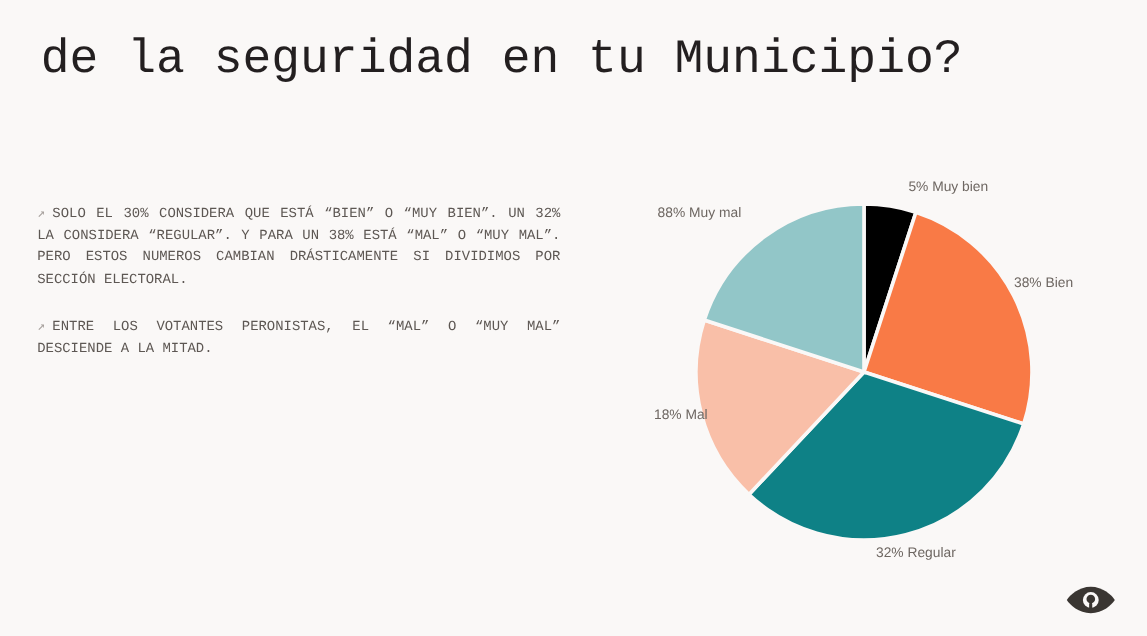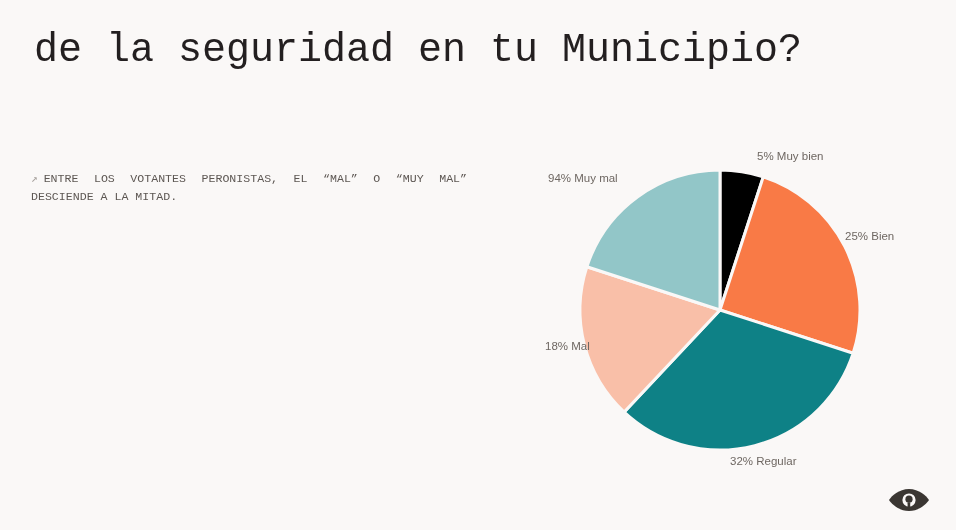--- a/index.html
+++ b/index.html
@@ -114,20 +114,23 @@
 <body>
 
 <div class="slide">
 
   <div class="title-block">
     <div class="title-line-2">de la seguridad en tu Municipio?</div>
   </div>
 
   <div class="body-col">
 
+    <div class="para">
+      <span class="arrow">↗</span><span class="ptext">SOLO EL 30% CONSIDERA QUE ESTÁ “BIEN” O “MUY BIEN”. UN 32% LA CONSIDERA “REGULAR”. Y PARA UN 38% ESTÁ “MAL” O “MUY MAL”. PERO ESTOS NUMEROS CAMBIAN DRÁSTICAMENTE SI DIVIDIMOS POR SECCIÓN ELECTORAL.</span>
+    </div>
 
 
     <div class="para">
       <span class="arrow">↗</span><span class="ptext">ENTRE LOS VOTANTES PERONISTAS, EL “MAL” O “MUY MAL” DESCIENDE A LA MITAD.</span>
     </div>
 
   </div>
 
   <div class="chart-area">
 
@@ -136,27 +139,27 @@
           <path d="M 230 180 L 230 40 A 140 140 0 0 1 273.26237921249265 46.85208771867852 Z" fill="#000000" stroke="#faf8f7" stroke-width="3"></path>
           <path d="M 230 180 L 273.26237921249265 46.85208771867852 A 140 140 0 0 1 363.1479122813215 223.26237921249265 Z" fill="#f97a46" stroke="#faf8f7" stroke-width="3"></path>
           <path d="M 230 180 L 363.1479122813215 223.26237921249265 A 140 140 0 0 1 134.1634051699836 282.0556078389976 Z" fill="#0e8186" stroke="#faf8f7" stroke-width="3"></path>
           <path d="M 230 180 L 134.1634051699836 282.0556078389976 A 140 140 0 0 1 96.85208771867852 136.73762078750732 Z" fill="#f9bfa8" stroke="#faf8f7" stroke-width="3"></path>
           <path d="M 230 180 L 96.85208771867852 136.73762078750732 A 140 140 0 0 1 229.99999999999997 40 Z" fill="#92c6c8" stroke="#faf8f7" stroke-width="3"></path>
         </g>
     </svg>
 
     <div class="pie-label" style="left:222px; top:20px;padding-left:45px;">5% Muy bien</div>
 
-    <div class="pie-label" style="left:355px; top:100px;">25% Bien</div>
+    <div class="pie-label" style="left:355px; top:100px;">38% Bien</div>
 
     <div class="pie-label" style="left:240px; top:325px;">32% Regular</div>
 
     <div class="pie-label" style="left:21px; top:210px;margin-left:34px;">18% Mal</div>
 
-    <div class="pie-label" style="left:58px; top:42px;">94% Muy mal</div>
+    <div class="pie-label" style="left:58px; top:42px;">88% Muy mal</div>
   </div>
 
   <div class="logo">
     <svg width="42" height="26" viewBox="0 0 42 26">
       <path id="eye-outline" d="M21 2 C31 2 38.5 9 41 13 C38.5 17 31 24 21 24 C11 24 3.5 17 1 13 C3.5 9 11 2 21 2 Z" fill="#3a3632"></path>
       <circle id="eye-pupil-ring" cx="21" cy="13" r="6.6" fill="#faf8f7"></circle>
       <circle id="eye-pupil-dot" cx="21" cy="12.2" r="3.6" fill="#3a3632"></circle>
       <rect id="eye-pupil-stem" x="19.6" y="15.2" width="2.6" height="5.2" rx="1.1" fill="#3a3632"></rect>
     </svg>
   </div>

